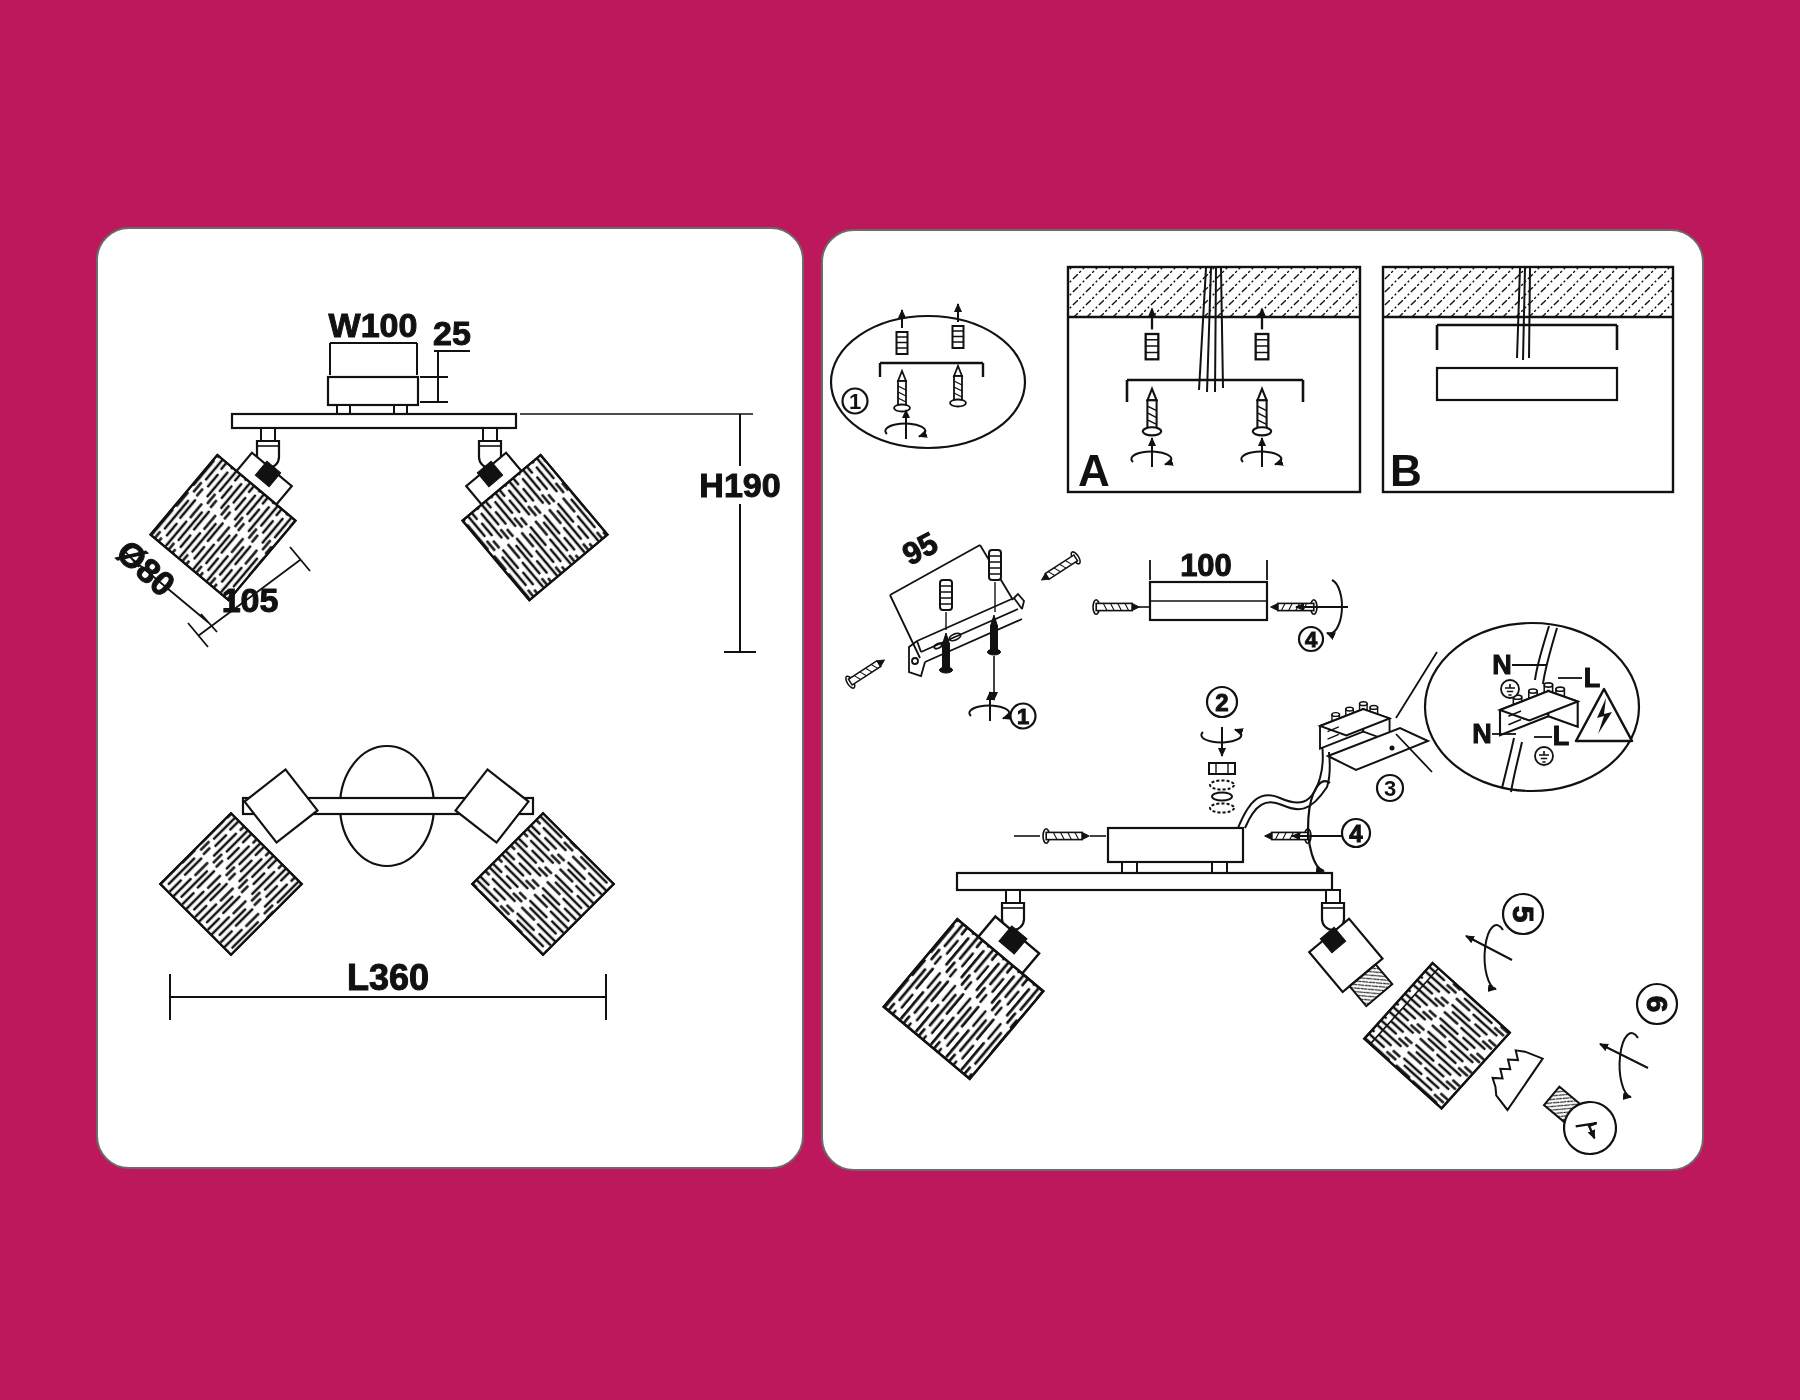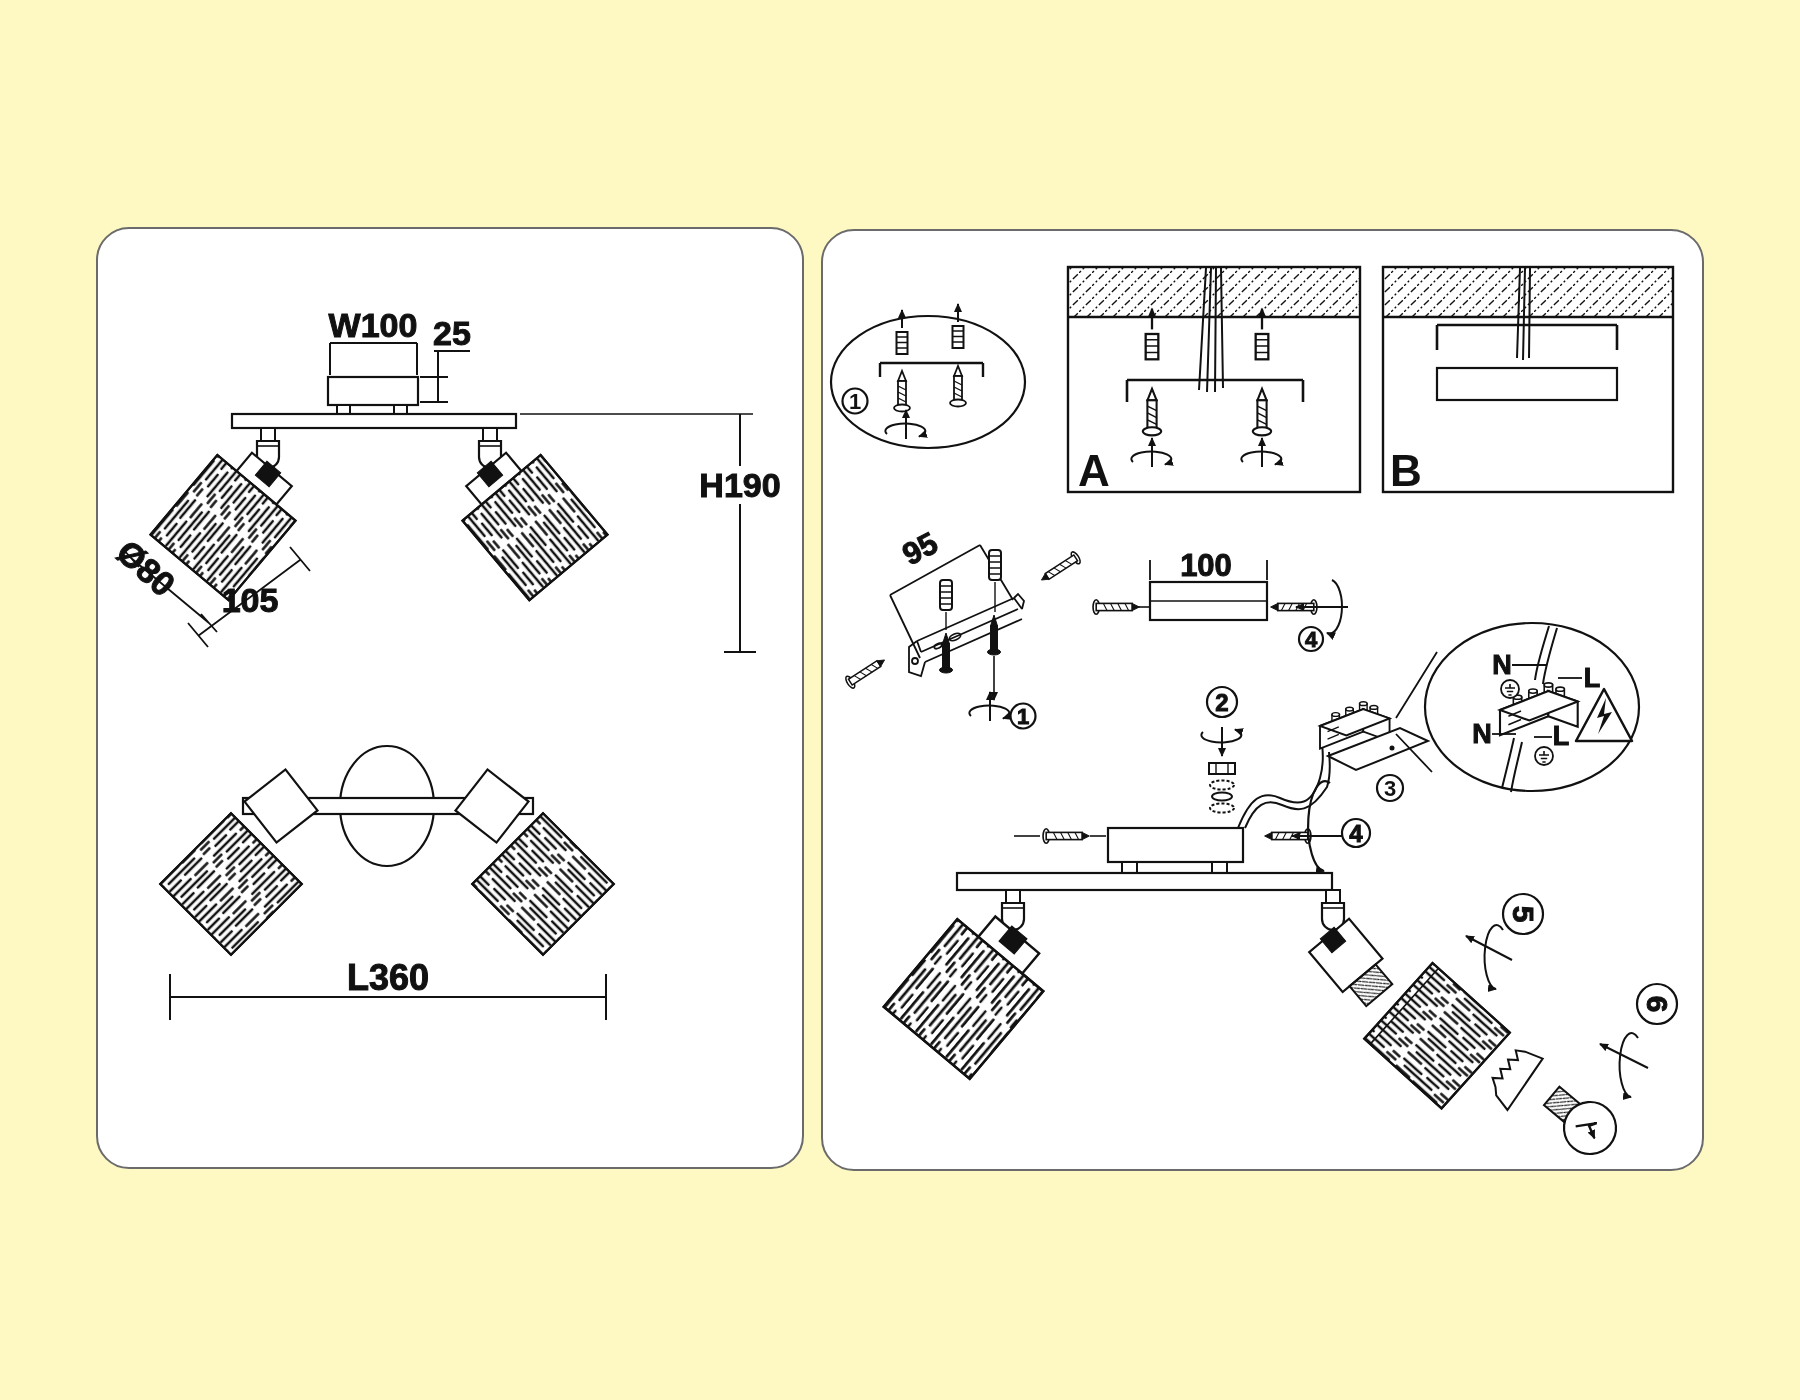--- a/index.html
+++ b/index.html
@@ -1,16 +1,16 @@
 <!DOCTYPE html>
 <html><head>
 <meta charset="utf-8">
 <style>
   html,body{margin:0;padding:0;background:#ffffff;}
-  .stage{position:relative;width:1800px;height:1400px;background:#fef9c3;overflow:hidden;
+  .stage{position:relative;width:1800px;height:1400px;background:#be185d;overflow:hidden;
          font-family:"Liberation Sans", sans-serif;}
   svg text{font-family:"Liberation Sans", sans-serif;fill:#111111;}
   .dim{font-size:34px;font-weight:700;}
   .dim-s{font-size:31px;font-weight:700;}
   .big{font-size:44px;font-weight:700;}
   .badge{font-size:22px;font-weight:700;text-anchor:middle;}
   .badge-lg{font-size:30px;font-weight:700;text-anchor:middle;}
   .wire-lbl{font-size:27px;font-weight:700;text-anchor:middle;}
 </style>
 </head>

